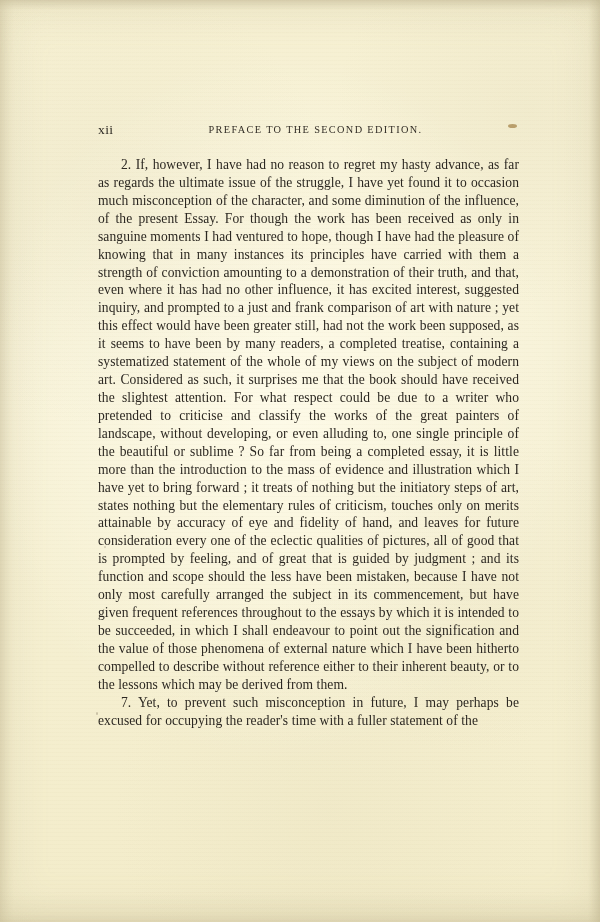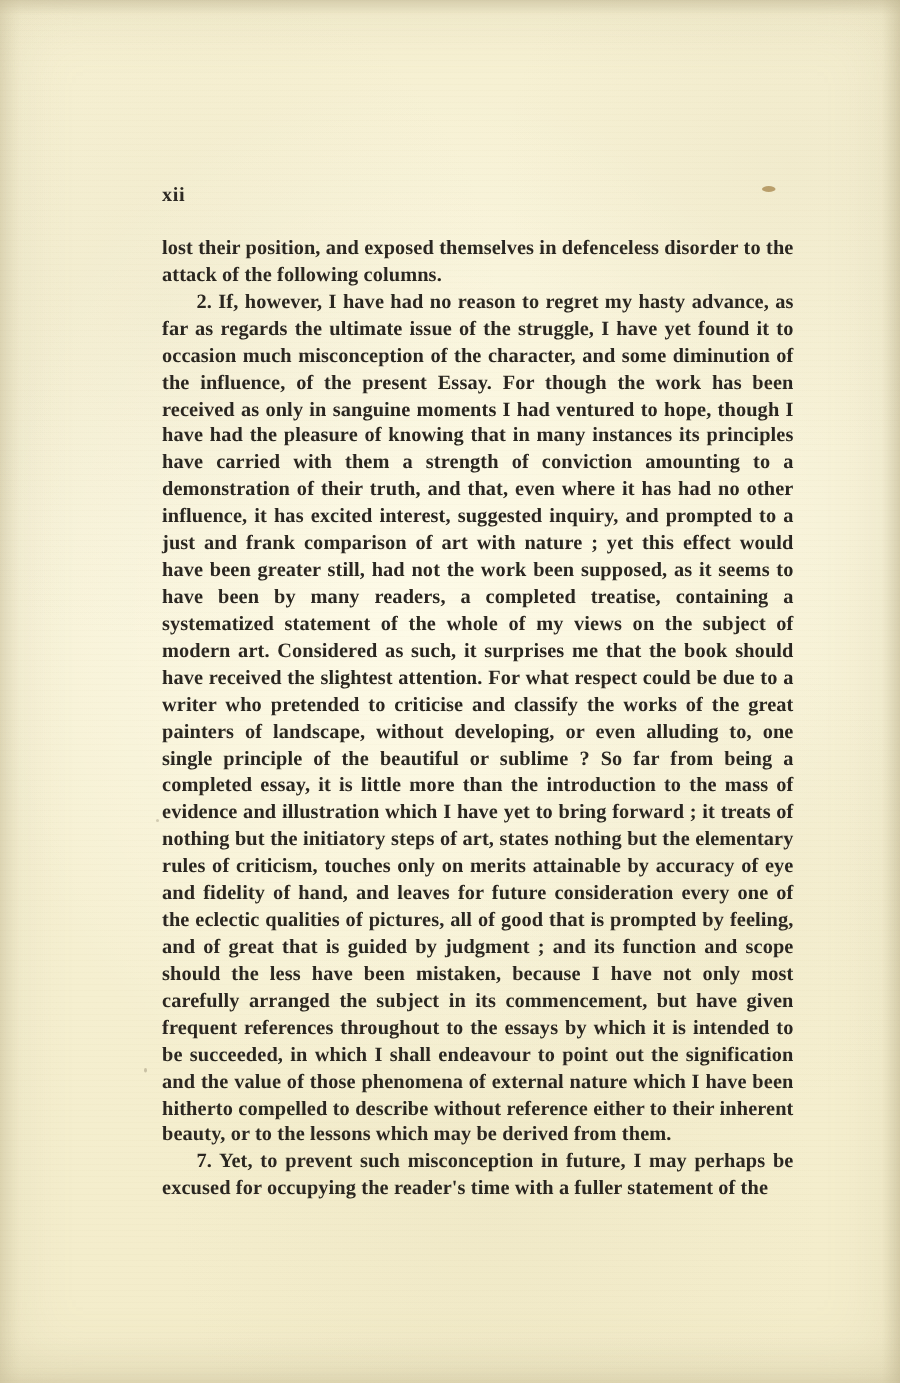--- a/index.html
+++ b/index.html
@@ -76,24 +76,23 @@
     position: absolute;
     left: 96px; top: 712px;
     width: 2px; height: 3px; border-radius: 50%;
     background: rgba(120,110,85,0.35);
     pointer-events: none;
   }
 
   
   .text-block {
     position: absolute;
-    left: 108px;
+    left: 98px;
     top: 122px;
     width: 421px;
-    font-weight: bold;
   }
 
   .running-head-row {
     position: relative;
     height: 24px;
   }
   .folio {
     position: absolute;
     left: 0;
     top: 0;
@@ -153,24 +152,24 @@
 
 <div class="page-scan">
 
   <div class="paper-grain"></div>
   <div class="paper-mottle"></div>
 
   <div class="text-block ink-soften">
 
     <div class="running-head-row">
       <span class="folio">xii</span>
+      <span class="running-head">PREFACE TO THE SECOND EDITION.</span>
     </div>
 
     <div class="body-text">
-      <p class="cont">lost their position, and exposed themselves in defenceless disorder to the attack of the following columns.</p>
       <p class="indent">2. If, however, I have had no reason to regret my hasty advance, as far as regards the ultimate issue of the struggle, I have yet found it to occasion much misconception of the character, and some diminution of the influence, of the present Essay.   For though the work has been received as only in sanguine moments I had ventured to hope, though I have had the pleasure of knowing that in many instances its principles have carried with them a strength of conviction amounting to a demonstration of their truth, and that, even where it has had no other influence, it has excited interest, suggested inquiry, and prompted to a just and frank comparison of art with nature ; yet this effect would have been greater still, had not the work been supposed, as it seems to have been by many readers, a completed treatise, containing a systematized statement of the whole of my views on the subject of modern art.   Considered as such, it surprises me that the book should have received the slightest attention.   For what respect could be due to a writer who pretended to criticise and classify the works of the great painters of landscape, without developing, or even alluding to, one single principle of the beautiful or sublime ?  So far from being a completed essay, it is little more than the introduction to the mass of evidence and illustration which I have yet to bring forward ; it treats of nothing but the initiatory steps of art, states nothing but the elementary rules of criticism, touches only on merits attainable by accuracy of eye and fidelity of hand, and leaves for future consideration every one of the eclectic qualities of pictures, all of good that is prompted by feeling, and of great that is guided by judgment ; and its function and scope should the less have been mistaken, because I have not only most carefully arranged the subject in its commencement, but have given frequent references throughout to the essays by which it is intended to be succeeded, in which I shall endeavour to point out the signification and the value of those phenomena of external nature which I have been hitherto compelled to describe without reference either to their inherent beauty, or to the lessons which may be derived from them.</p>
       <p class="indent">7. Yet, to prevent such misconception in future, I may perhaps be excused for occupying the reader's time with a fuller statement of the</p>
     </div>
 
   </div>
 
   <div class="foxing-speck"></div>
   <div class="dust-speck-a"></div>
   <div class="dust-speck-b"></div>
   <div class="scan-vignette"></div>

